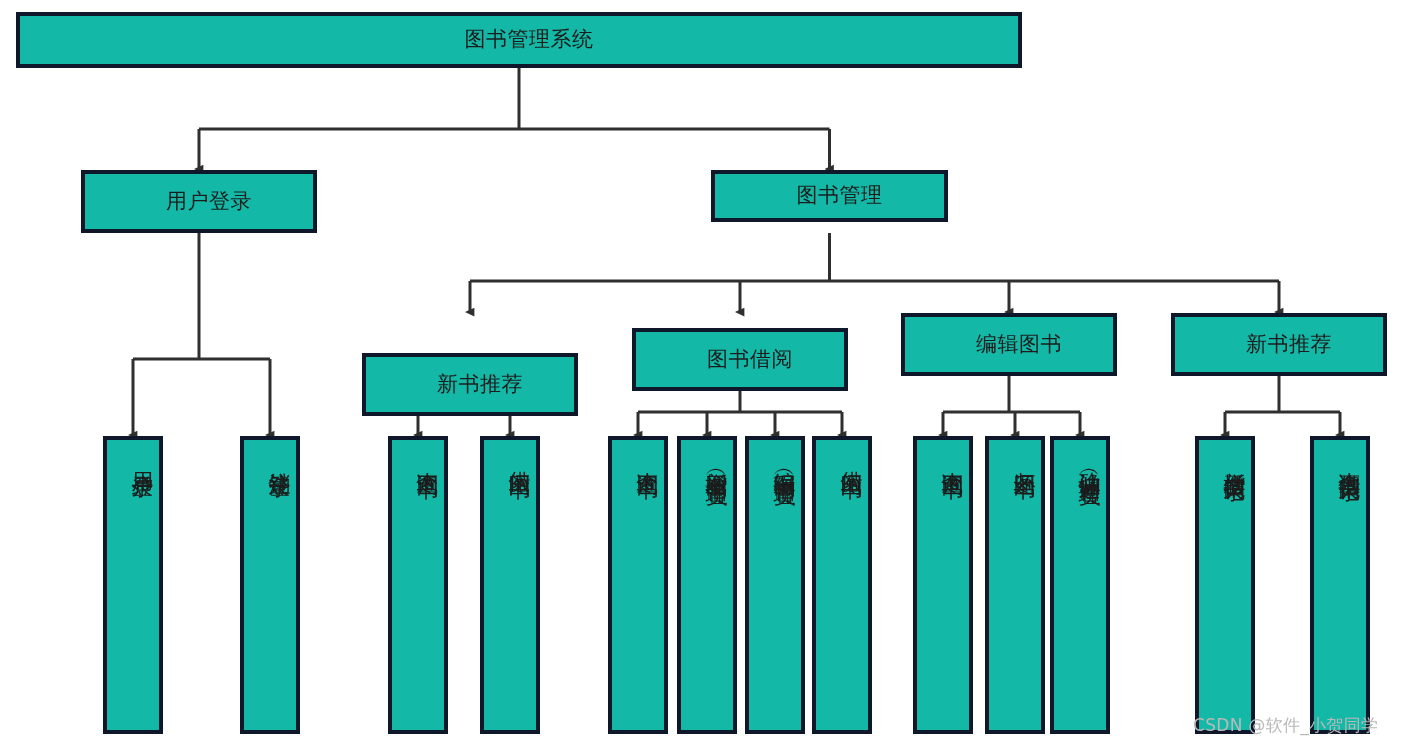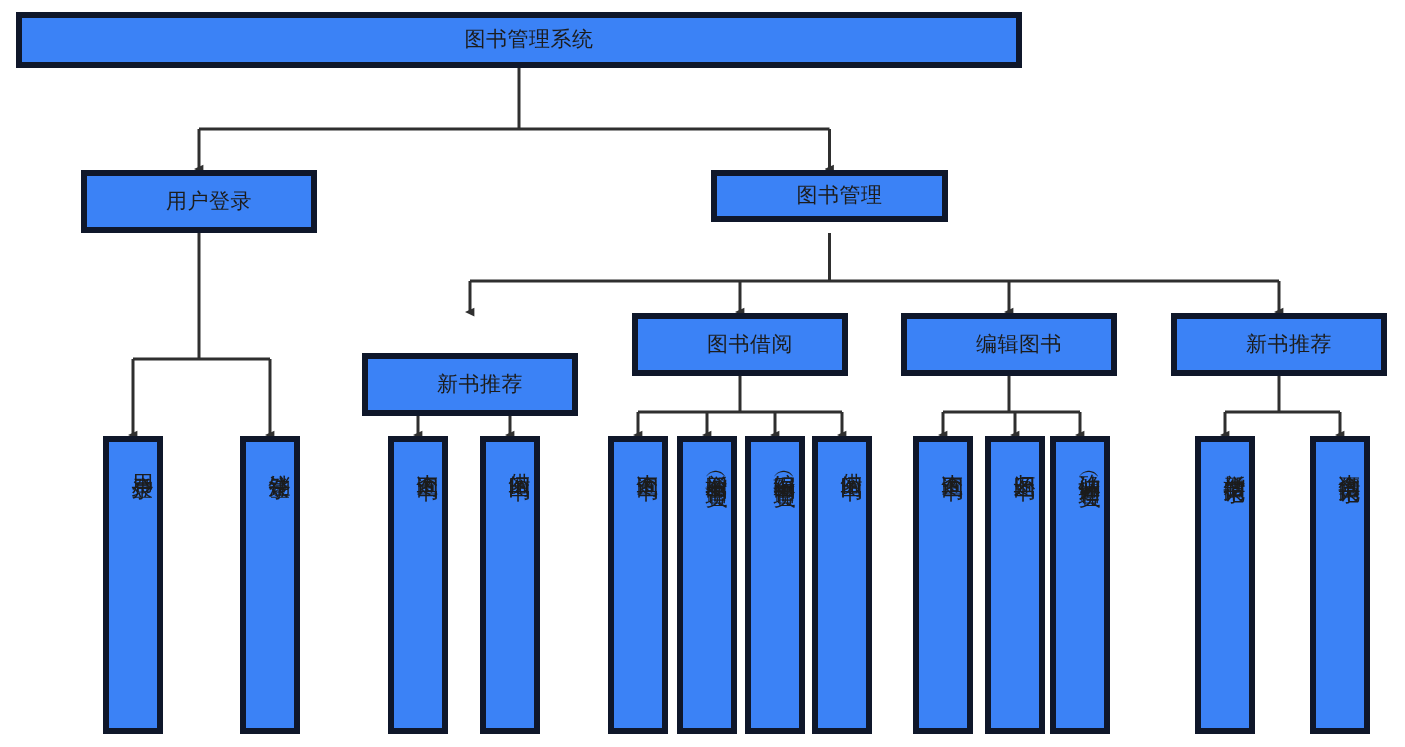--- a/index.html
+++ b/index.html
@@ -23,22 +23,22 @@
   #edge-layer {
     position: absolute;
     left: 0; top: 0;
     width: 1405px;
     height: 747px;
     pointer-events: none;
   }
   .node {
     position: absolute;
     box-sizing: border-box;
-    background: #3b82f6;
-    border: 6px solid #0f172a;
+    background: #14b8a6;
+    border: 4px solid #0f172a;
     display: flex;
     align-items: center;
     justify-content: center;
     overflow: hidden;
     padding-left: 20px;
   }
   .node .label {
     color: #1c1c1c;
     font-size: 21px;
     line-height: 1.22;
@@ -124,21 +124,21 @@
       </div>
       <div class="node" style="left: 81px; top: 170px; width: 236px; height: 63px;">
         <span class="label">用户登录</span>
       </div>
       <div class="node" style="left: 711px; top: 170px; width: 237px; height: 52px;">
         <span class="label">图书管理</span>
       </div>
       <div class="node" style="left: 362px; top: 313px; width: 216px; height: 63px; margin-top: 40px;">
         <span class="label">新书推荐</span>
       </div>
-      <div class="node" style="left: 632px; top: 313px; width: 216px; height: 63px;">
+      <div class="node" style="left: 632px; top: 328px; width: 216px; height: 63px;">
         <span class="label">图书借阅</span>
       </div>
       <div class="node" style="left: 901px; top: 313px; width: 216px; height: 63px;">
         <span class="label">编辑图书</span>
       </div>
       <div class="node" style="left: 1171px; top: 313px; width: 216px; height: 63px;">
         <span class="label">新书推荐</span>
       </div>
       <div class="node leaf" style="left: 103px; top: 436px; width: 60px; height: 298px;">
         <span class="label">用户登录</span>
@@ -174,13 +174,14 @@
         <span class="label">确认归还（管理员）</span>
       </div>
       <div class="node leaf" style="left: 1195px; top: 436px; width: 60px; height: 298px;">
         <span class="label">新增借阅记录</span>
       </div>
       <div class="node leaf" style="left: 1310px; top: 436px; width: 60px; height: 298px;">
         <span class="label">查询借阅记录</span>
       </div>
     </div>
 
+  <div id="watermark">CSDN @软件_小贺同学</div>
 </div>
 
 </body></html>

